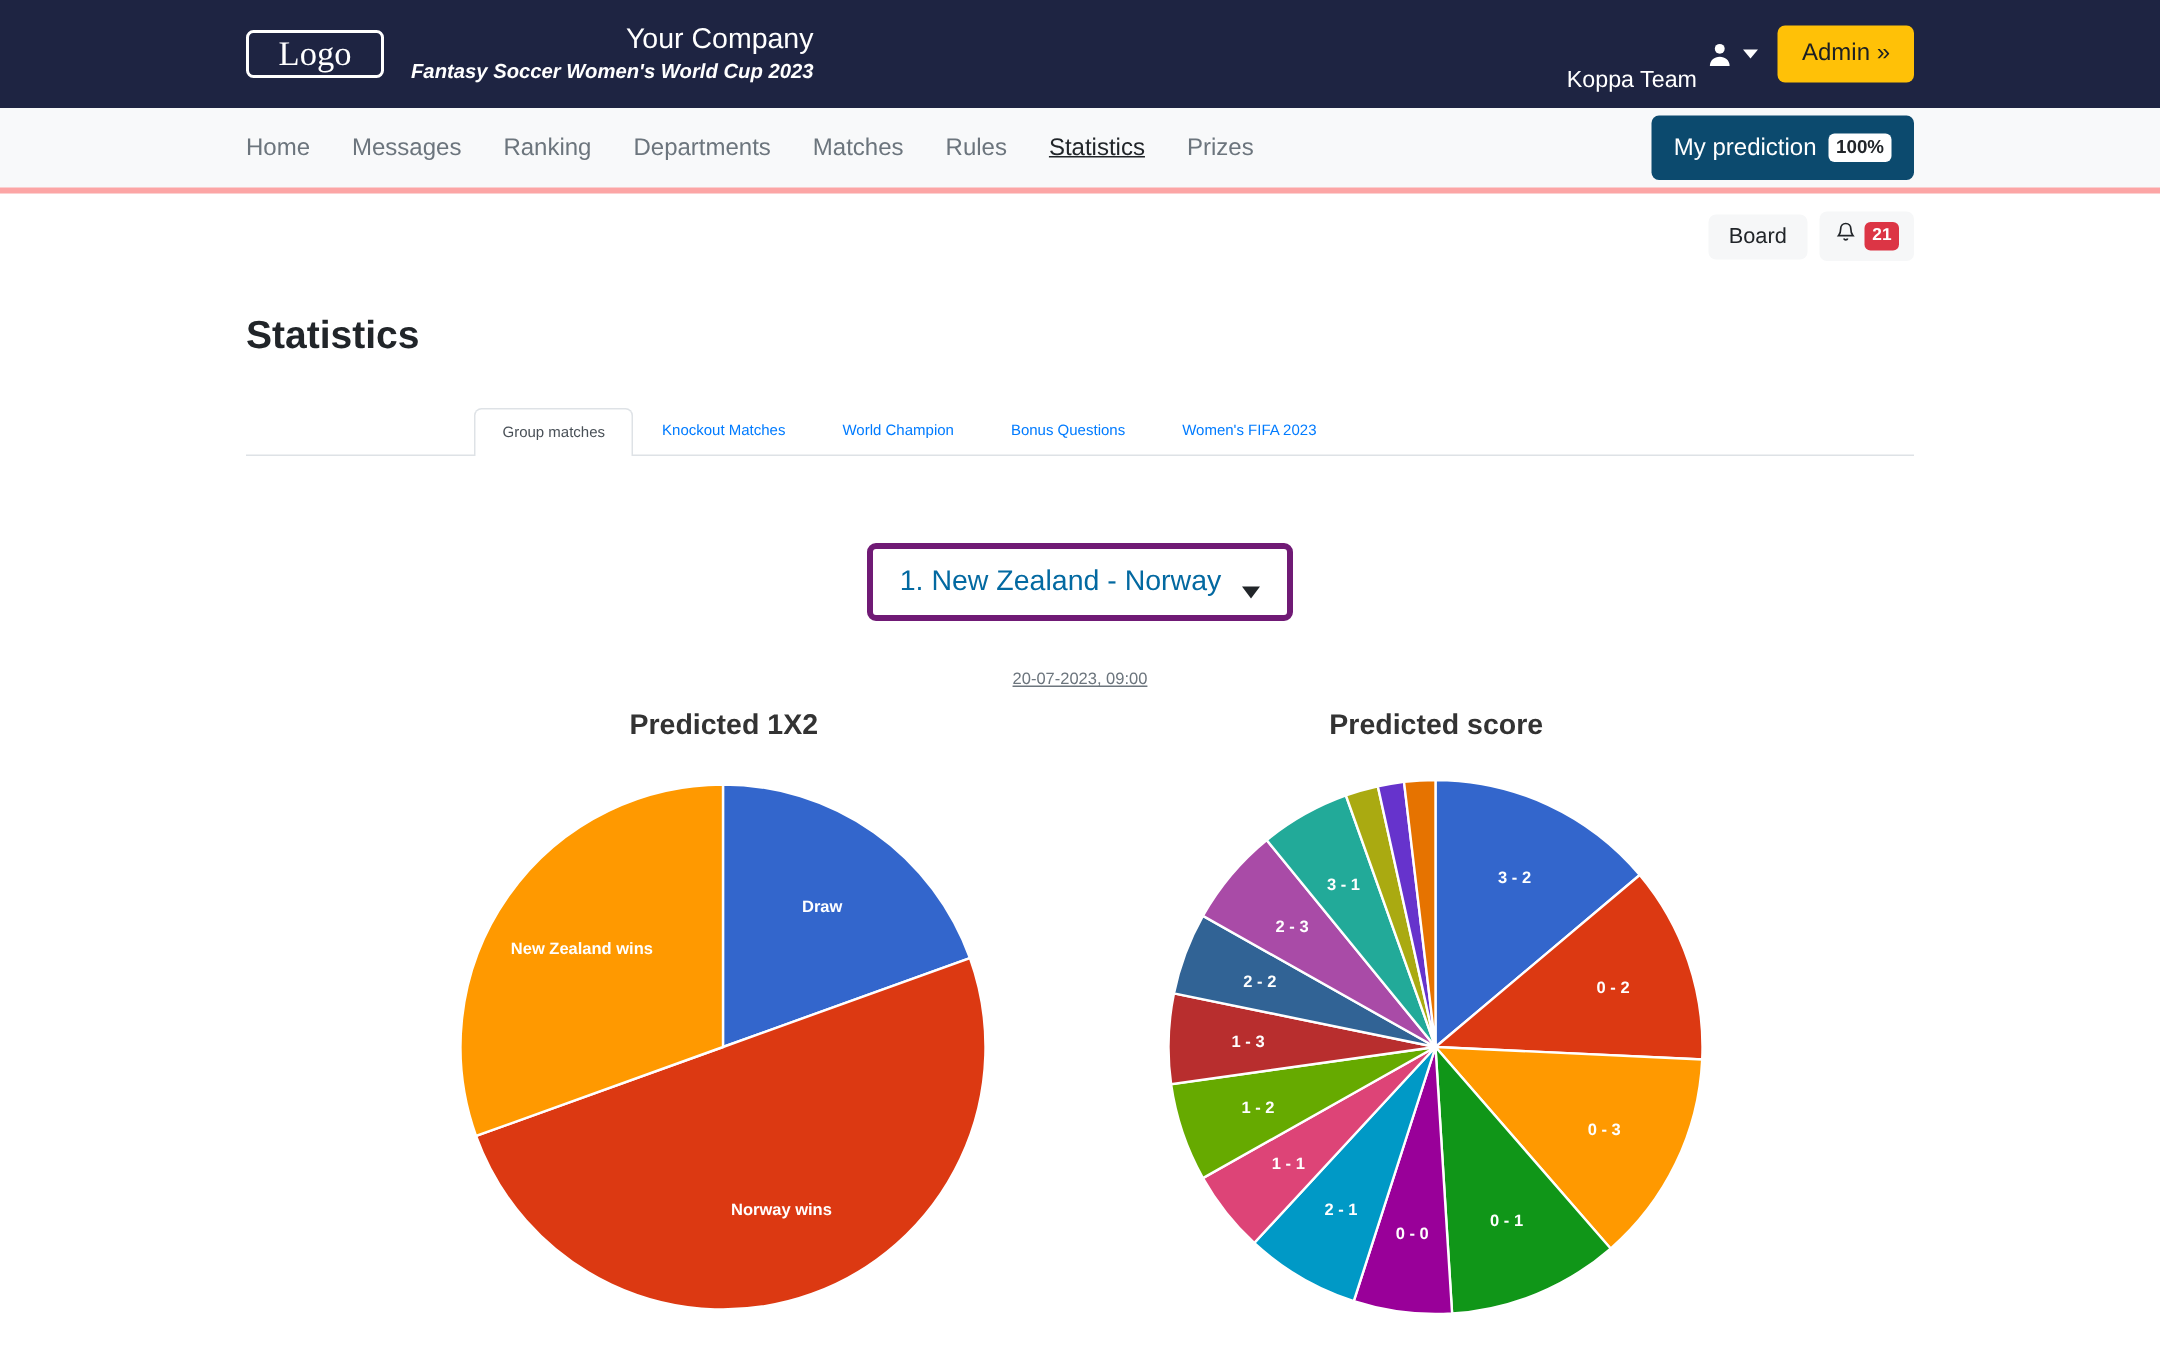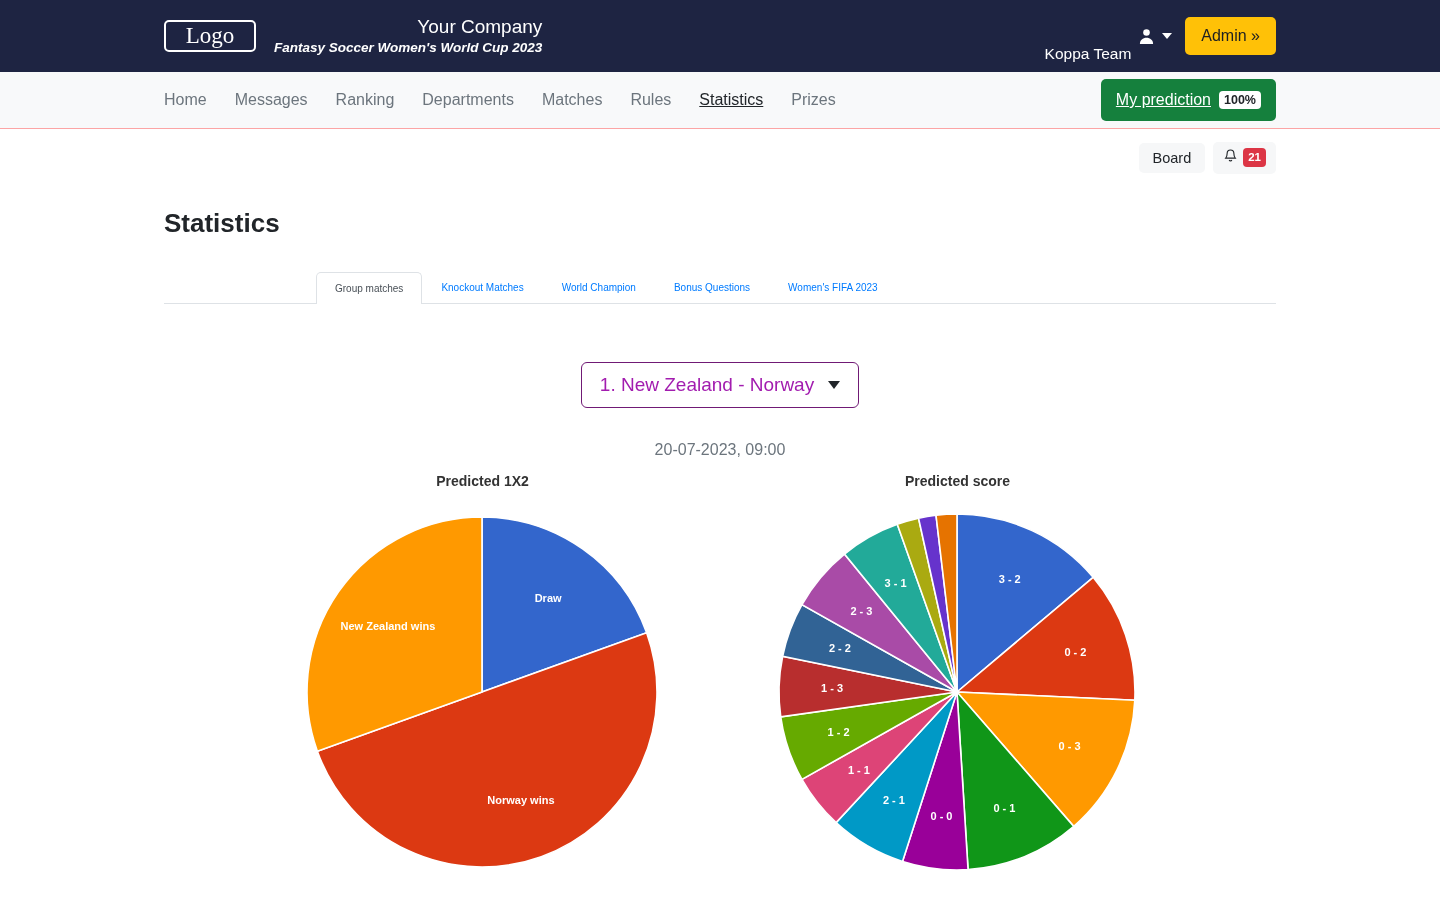--- a/index.html
+++ b/index.html
@@ -54,44 +54,43 @@
     padding: 10px 16px;
     font-size: 16px;
     font-family: "Liberation Sans", sans-serif;
     cursor: pointer;
   }
 
   
   .navbar {
     height: 57px;
     background: #f8f9fa;
-    border-bottom: 1px solid #fca5a5;
+    border-bottom: 4px solid #fca5a5;
     display: flex;
     align-items: center;
     padding: 0 164px;
     position: relative;
   }
   .nav-links { display: flex; align-items: center; gap: 28px; }
   .nav-link {
     color: #6c757d;
     font-size: 16px;
     text-decoration: none;
     cursor: pointer;
   }
   .nav-link.active { color: #212529; text-decoration: underline; }
   .pred-btn {
     margin-left: auto;
-    background: #15803d;
+    background: #0c4a6e;
     color: #ffffff;
     border-radius: 5px;
     padding: 12px 15px;
     font-size: 16px;
     display: flex; align-items: center; gap: 8px;
     cursor: pointer;
-    text-decoration: underline;
   }
   .pred-badge {
     background: #ffffff;
     color: #212529;
     border-radius: 4px;
     font-size: 12.5px;
     font-weight: bold;
     padding: 3px 5px;
     line-height: 1;
   }
@@ -162,53 +161,54 @@
     border-color: #dee2e6 #dee2e6 #ffffff;
     margin-bottom: -1px;
   }
 
   
   .select-wrap {
     display: flex; justify-content: center;
     margin-top: 58px;
   }
   .match-select {
-    border: 1px solid #701a75;
+    border: 4px solid #701a75;
     border-radius: 6px;
     padding: 11px 18px;
     font-size: 19px;
-    color: #a21caf;
-    display: flex; align-items: center; gap: 14px;
+    color: #0369a1;
+    display: flex; align-items: flex-end; gap: 14px;
     cursor: pointer;
     background: #ffffff;
   }
   .sel-caret {
     width: 0; height: 0;
     border-left: 6px solid transparent;
     border-right: 6px solid transparent;
     border-top: 8px solid #212529;
   }
   .match-date {
     text-align: center;
     color: #6c757d;
-    font-size: 16px;
+    font-size: 11px;
     margin-top: 33px;
+    text-decoration: underline;
   }
 
   
   .charts {
     display: flex;
     justify-content: center;
     margin-top: 14px;
     gap: 0px;
   }
   .chart-block { width: 475px; position: relative; }
   .chart-title {
     text-align: center;
-    font-size: 14px;
+    font-size: 19px;
     font-weight: bold;
     color: #333333;
     margin-bottom: 6px;
   }
   .pie-svg { display: block; margin: 0 auto; }
   .slice-label {
     font-family: "Liberation Sans", sans-serif;
     font-weight: bold;
     fill: #ffffff;
     font-size: 11px;

